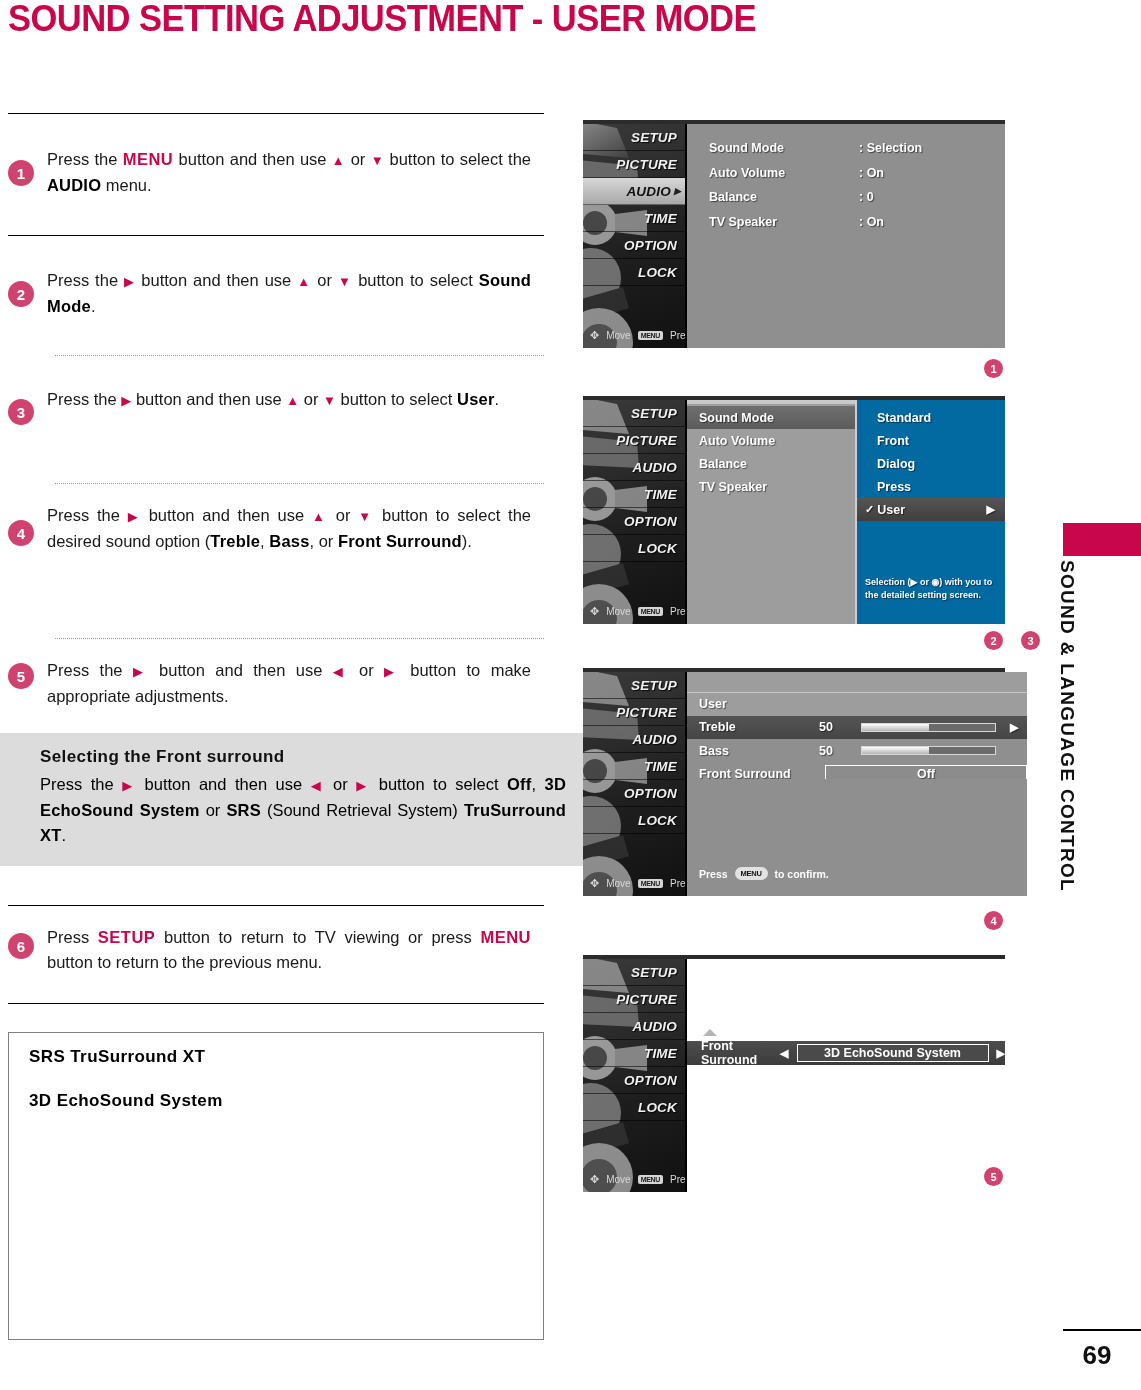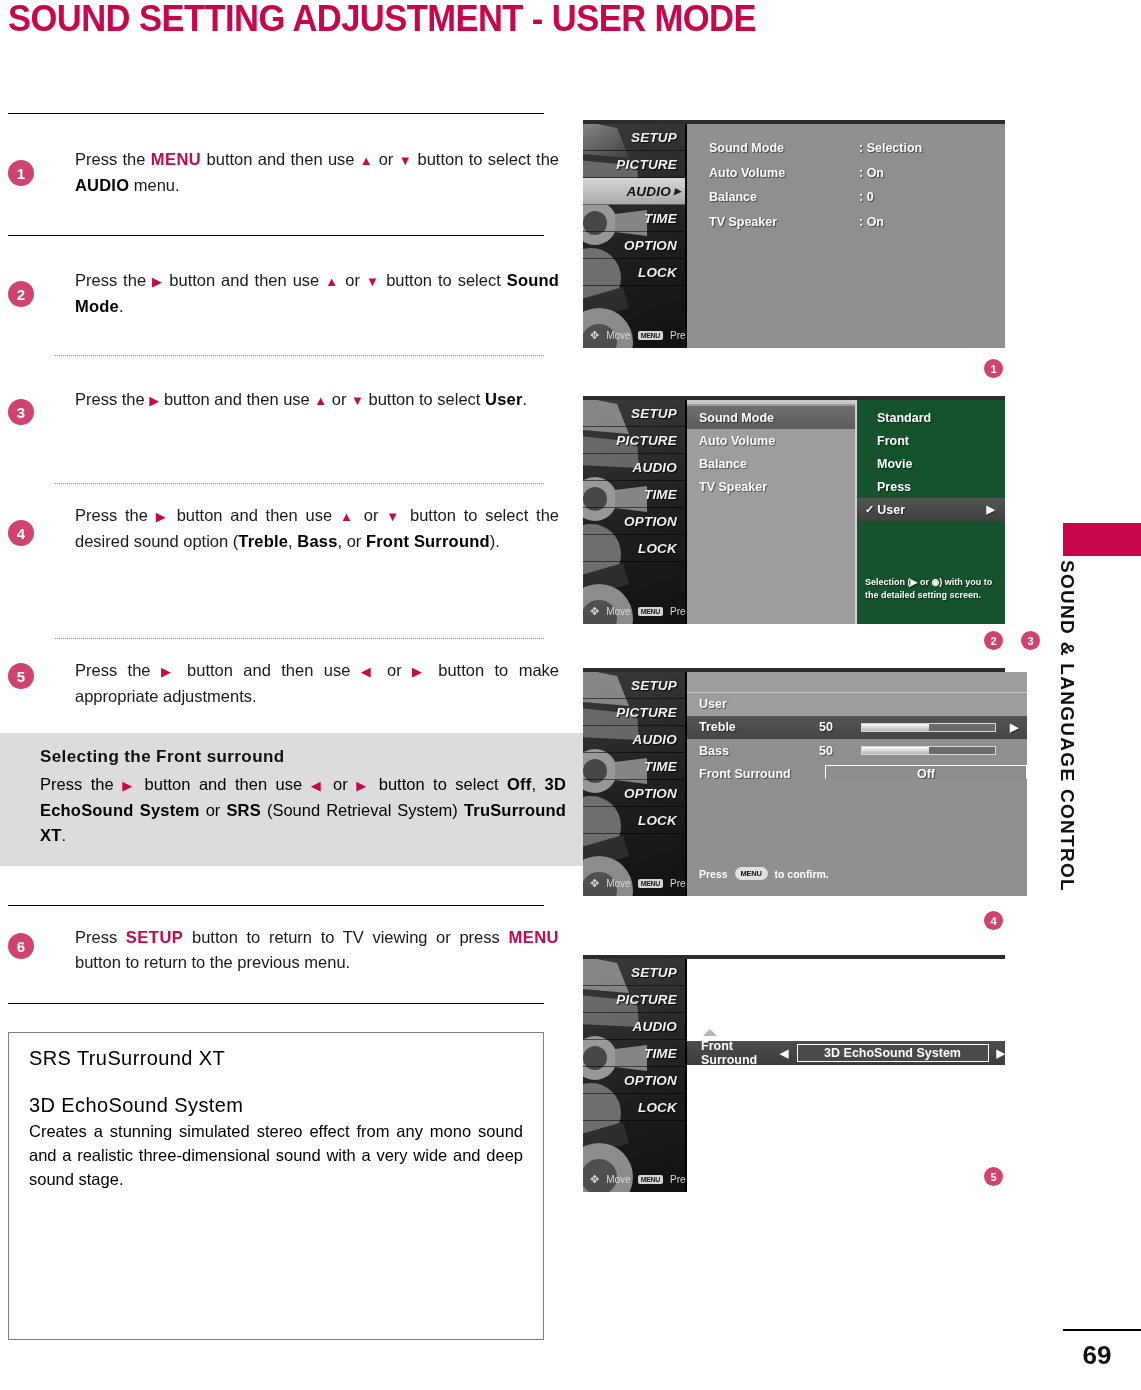--- a/index.html
+++ b/index.html
@@ -37,21 +37,21 @@
   
   .step { position: absolute; }
   .badge {
     position: absolute; left: 8px; width: 26px; height: 26px;
     border-radius: 50%; background: #D0436E;
     color: #fff; font-size: 15px; font-weight: 700;
     display: flex; align-items: center; justify-content: center;
     line-height: 1;
   }
   .step-text {
-    position: absolute; left: 75px; width: 484px;
+    position: absolute; left: 47px; width: 484px;
     font-size: 16.5px; line-height: 25px;
     text-align: justify; text-justify: inter-word;
     color: #1a1a1a;
   }
   b.k { font-weight: 700; color: #000; letter-spacing: 0.2px; }
   b.pink { font-weight: 700; color: #C8064B; letter-spacing: 0.5px; }
   .tri { color: #C8064B; font-size: 13px; letter-spacing: 0; }
 
   
   .notebox {
@@ -67,21 +67,21 @@
   }
 
   
   .infobox {
     position: absolute; left: 8px; top: 1032px;
     width: 536px; height: 308px;
     border: 1.5px solid #808080; background: #fff;
     padding: 14px 20px 0 20px;
   }
   .infobox h3 {
-    font-size: 20px; font-weight: 400; letter-spacing: 0.4px;
+    font-size: 17px; font-weight: 700; letter-spacing: 0.4px;
     margin-bottom: 2px;
   }
   .infobox p {
     font-size: 16.5px; line-height: 24px; text-align: justify;
   }
   .infobox .gap { height: 22px; }
 
   
   .osd {
     position: absolute;
@@ -146,21 +146,21 @@
   .o2-left .topbar {
     position:absolute; top:0; left:0; right:0; height:4px; background:#c9c9c9;
   }
   .o2-item {
     height: 23px; display:flex; align-items:center; padding-left: 12px;
     font-size: 12.5px; font-weight: 700; color:#fff;
     text-shadow: 1px 1px 1px rgba(0,0,0,.5);
   }
   .o2-item.hl { background: linear-gradient(180deg,#6f6f6f,#5c5c5c); }
   .o2-right {
-    flex:1; background: #14532d; position:relative;
+    flex:1; background: #0369a1; position:relative;
     border-left: 2px solid #cfcfcf;
   }
   .o2-opt {
     height: 23px; display:flex; align-items:center; padding-left: 20px;
     font-size: 12.5px; font-weight:700; color:#fff;
     text-shadow: 1px 1px 1px rgba(0,0,0,.5);
   }
   .o2-opt.sel {
     background: linear-gradient(180deg,#555,#3f3f3f);
     padding-left: 8px; justify-content: space-between; padding-right: 10px;
@@ -312,21 +312,20 @@
 
   <div class="notebox" style="top:733px;">
     <h3>Selecting the Front surround</h3>
     <p>Press the <span class="tri">▶</span> button and then use <span class="tri">◀</span> or <span class="tri">▶</span> button to select <b class="k">Off</b>, <b class="k">3D EchoSound System</b> or <b class="k">SRS</b> (Sound Retrieval System) <b class="k">TruSurround XT</b>.</p>
   </div>
 
   <div class="infobox">
     <h3>SRS TruSurround XT</h3>
     <div class="gap"></div>
     <h3>3D EchoSound System</h3>
-    <p>Creates a stunning simulated stereo effect from any mono sound and a realistic three-dimensional sound with a very wide and deep sound stage.</p>
   </div>
 
   <div class="osd" style="left:583px;top:120px;width:422px;height:228px;">
     <div class="osd-side">
       <svg class="dial" viewBox="0 0 118 260">
         <defs>
           <linearGradient id="g1" x1="0" y1="0" x2="1" y2="1">
             <stop offset="0%" stop-color="#cfcfcf"></stop>
               <stop offset="100%" stop-color="#4a4a4a"></stop>
           </linearGradient>
@@ -453,21 +452,21 @@
       </div>
       <div class="o2-right">
         <div style="height:6px"></div>
         <div class="o2-opt">
             <span>Standard</span>
           </div>
         <div class="o2-opt">
             <span>Front</span>
           </div>
         <div class="o2-opt">
-            <span>Movie</span>
+            <span>Dialog</span>
           </div>
         <div class="o2-opt">
             <span>Press</span>
           </div>
         <div class="o2-opt sel">
           <span style="display:flex;align-items:center;">
             <span class="check">✓</span>
             <span>User</span>
           </span>
           <span class="rarr">▶</span>

